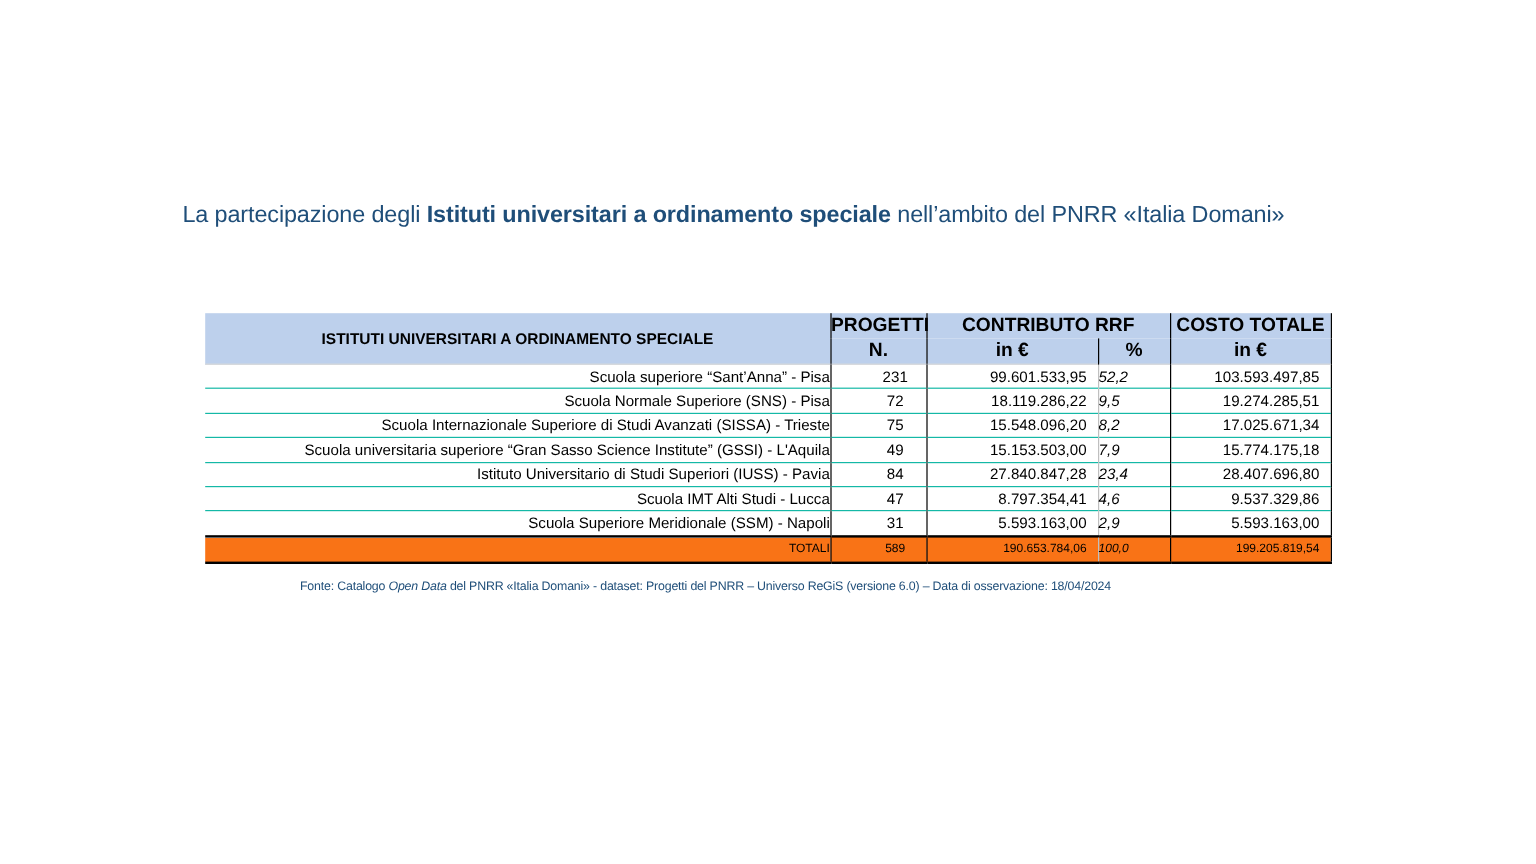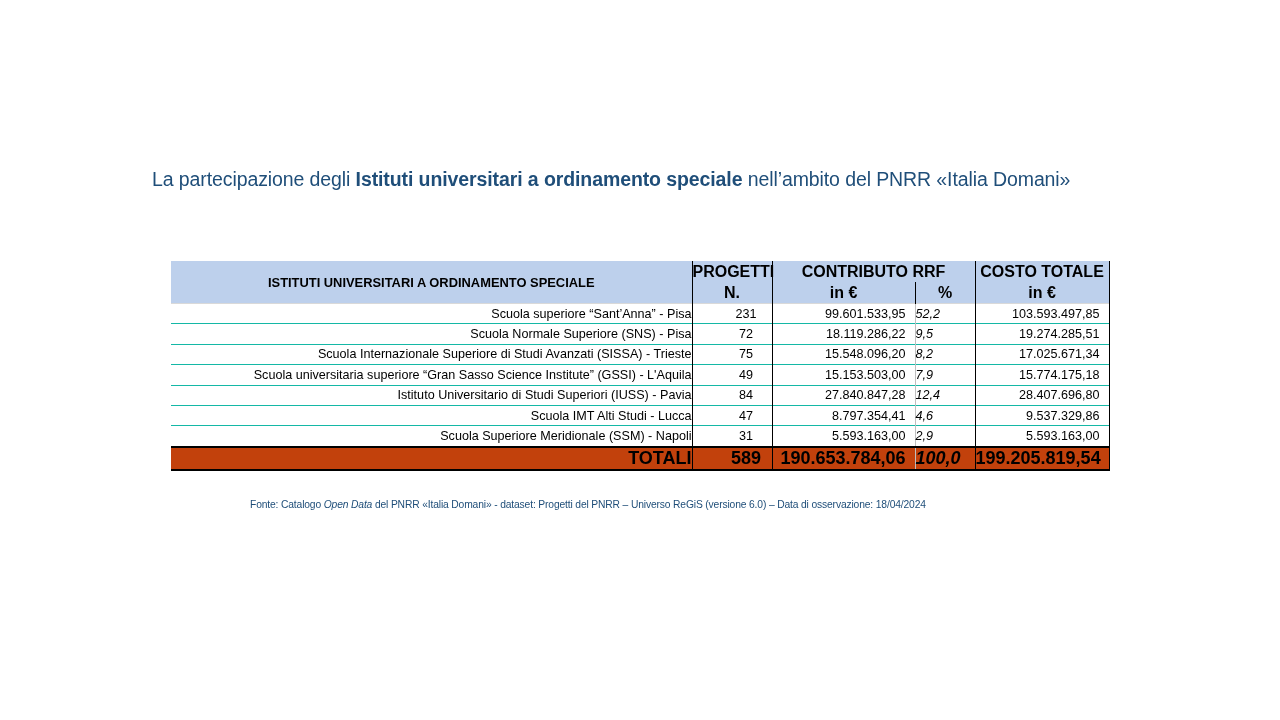--- a/index.html
+++ b/index.html
@@ -109,35 +109,35 @@
   }
   td.tot {
     text-align: right;
     padding-right: 9px;
     border-left: 1.3px solid #000;
     border-right: 1.3px solid #000;
   }
 
   
   tr.totals td {
-    background: #c2410c;
-    font-weight: bold;
+    background: #f97316;
+    font-weight: normal;
     border-top: 2.2px solid #000;
     border-bottom: 2.2px solid #000;
     height: 20px;
-    font-size: 18px;
+    font-size: 10px;
   }
   tr.totals td.name { padding-left: 4px; }
   tr.totals td.pct  { font-style: italic; }
 
   
   .source {
     position: absolute;
     left: 250px;
-    top: 498px;
+    top: 483px;
     width: 800px;
     font-size: 10.3px;
     line-height: 14px;
     color: #1F4E79;
     white-space: nowrap;
     letter-spacing: -0.15px;
   }
   .source .it { font-style: italic; }
 </style>
 </head>
@@ -198,21 +198,21 @@
           <td class="name">Scuola universitaria superiore “Gran Sasso Science Institute” (GSSI) - L'Aquila</td>
           <td class="num">49</td>
           <td class="eur">15.153.503,00</td>
           <td class="pct">7,9</td>
           <td class="tot">15.774.175,18</td>
         </tr>
         <tr>
           <td class="name">Istituto Universitario di Studi Superiori (IUSS) - Pavia</td>
           <td class="num">84</td>
           <td class="eur">27.840.847,28</td>
-          <td class="pct">12,4</td>
+          <td class="pct">23,4</td>
           <td class="tot">28.407.696,80</td>
         </tr>
         <tr>
           <td class="name">Scuola IMT Alti Studi - Lucca</td>
           <td class="num">47</td>
           <td class="eur">8.797.354,41</td>
           <td class="pct">4,6</td>
           <td class="tot">9.537.329,86</td>
         </tr>
         <tr>

